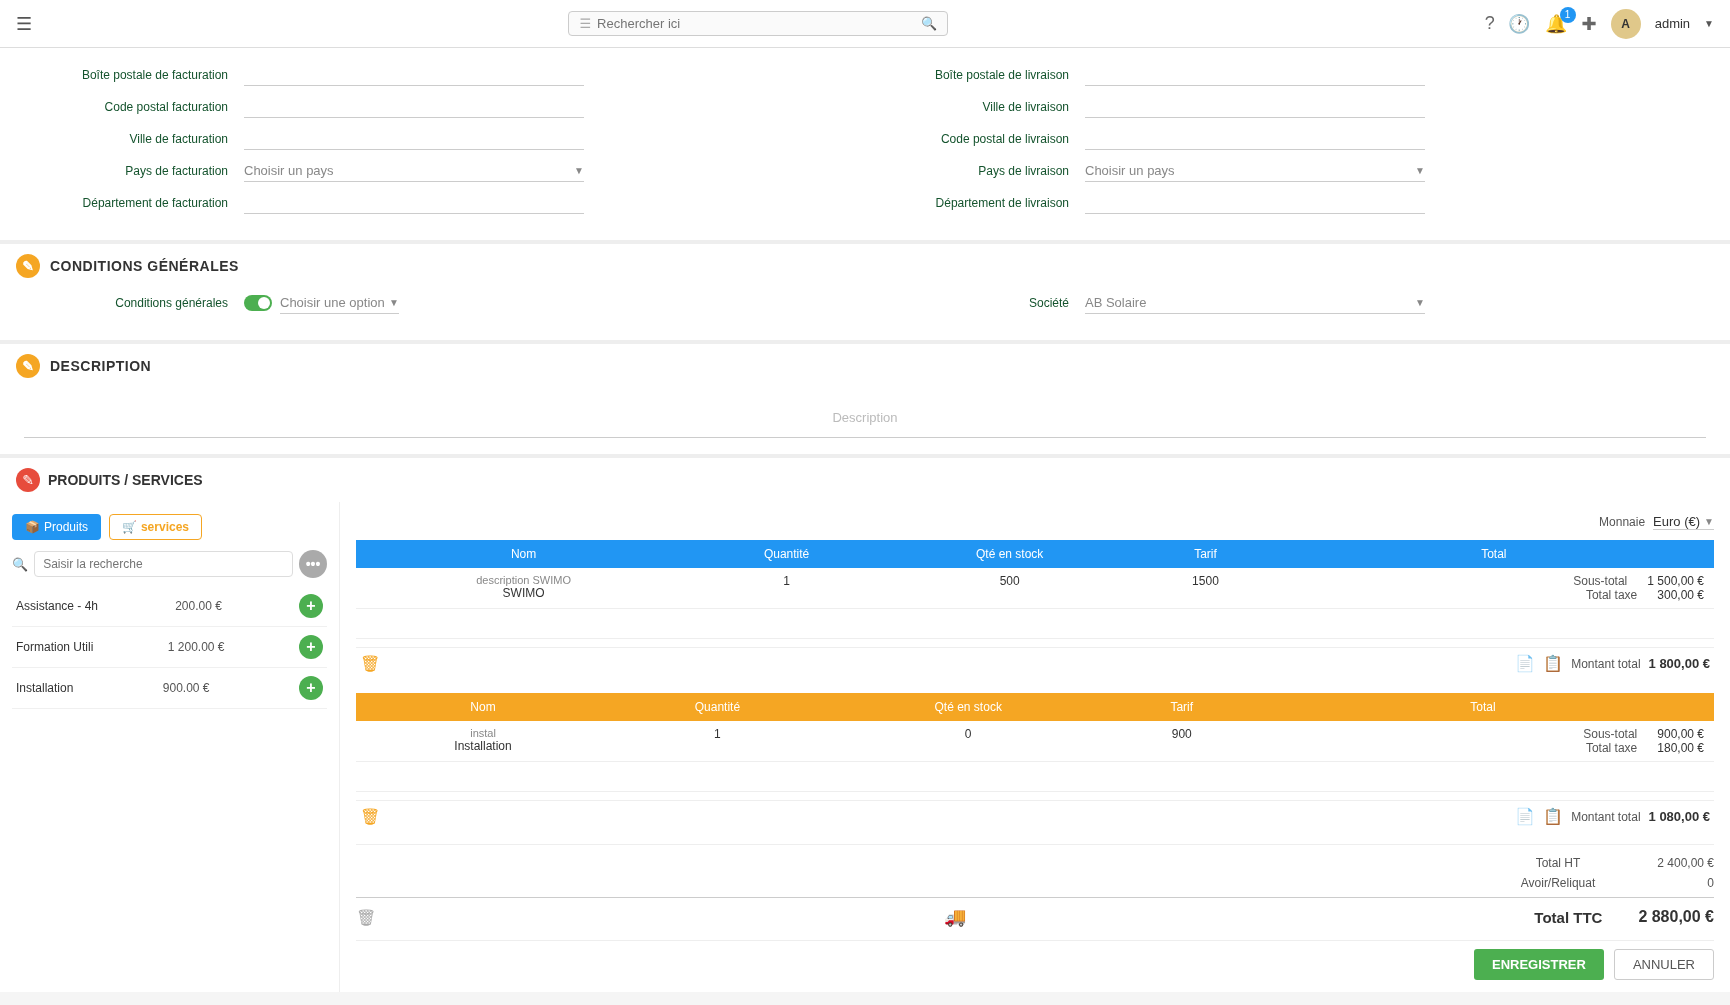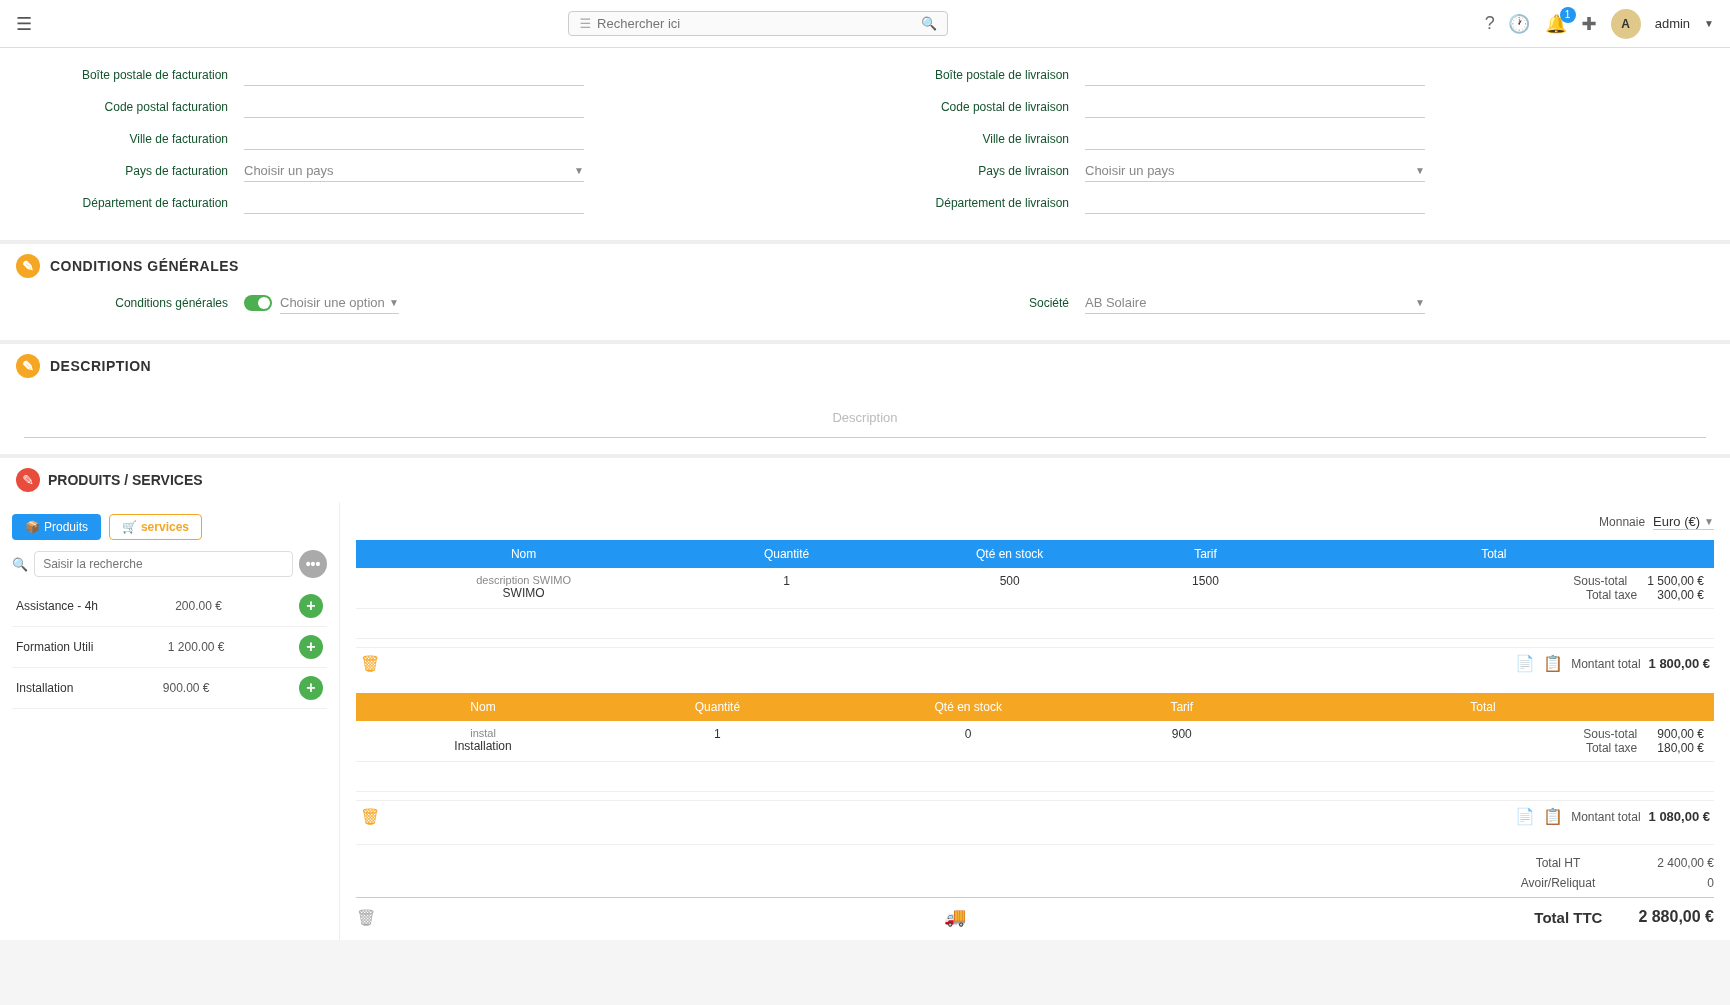--- a/index.html
+++ b/index.html
@@ -238,25 +238,25 @@
         <span class="form-label">Département de facturation</span>
         <input class="form-input" type="text" style="">
       </div>
     </div>
     <div class="form-col">
       <div class="form-row">
         <span class="form-label">Boîte postale de livraison</span>
         <input class="form-input" type="text" style="">
       </div>
       <div class="form-row">
+        <span class="form-label">Ville de livraison</span>
+        <input class="form-input" type="text" style="">
+      </div>
+      <div class="form-row">
         <span class="form-label">Code postal de livraison</span>
-        <input class="form-input" type="text" style="">
-      </div>
-      <div class="form-row">
-        <span class="form-label">Ville de livraison</span>
         <input class="form-input" type="text" style="">
       </div>
       <div class="form-row">
         <span class="form-label">Pays de livraison</span>
         <div class="form-select-wrapper">
           <select>
             <option>Choisir un pays</option>
           </select>
           <span class="select-arrow">▼</span>
         </div>
@@ -483,15 +483,19 @@
         </div>
         <div style="display:flex;align-items:center;gap:8px;">
           <span style="font-size:18px;color:#555;">🚚</span>
         </div>
         <div style="display:flex;align-items:center;gap:36px;">
           <span style="font-size:15px;font-weight:bold;color:#333;">Total TTC</span>
           <span style="font-size:16px;font-weight:bold;color:#333;">2 880,00 €</span>
         </div>
       </div>
 
+      <div style="display:flex;justify-content:flex-end;gap:10px;margin-top:12px;padding-top:8px;border-top:1px solid #eee;">
+        <button class="btn-enregistrer">ENREGISTRER</button>
+        <button class="btn-annuler">ANNULER</button>
+      </div>
     </div>
   </div>
 </div>
 
 </body></html>

